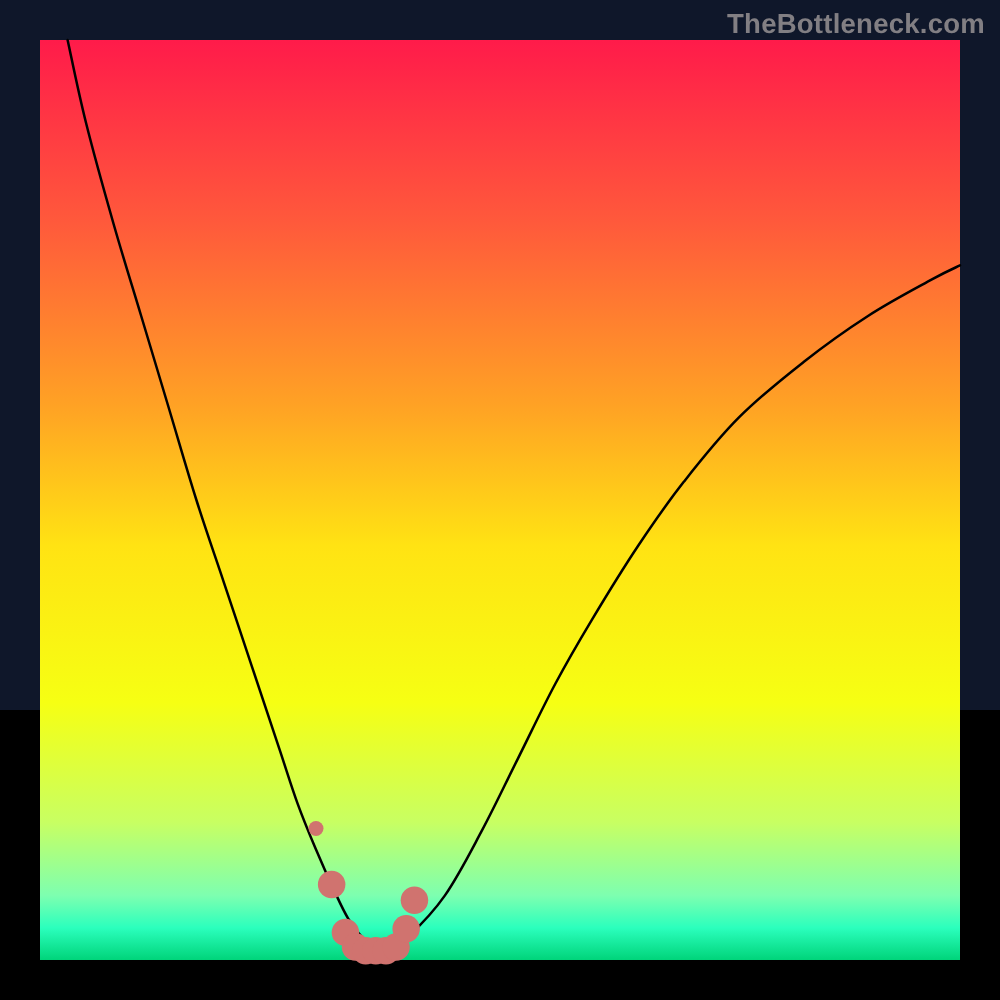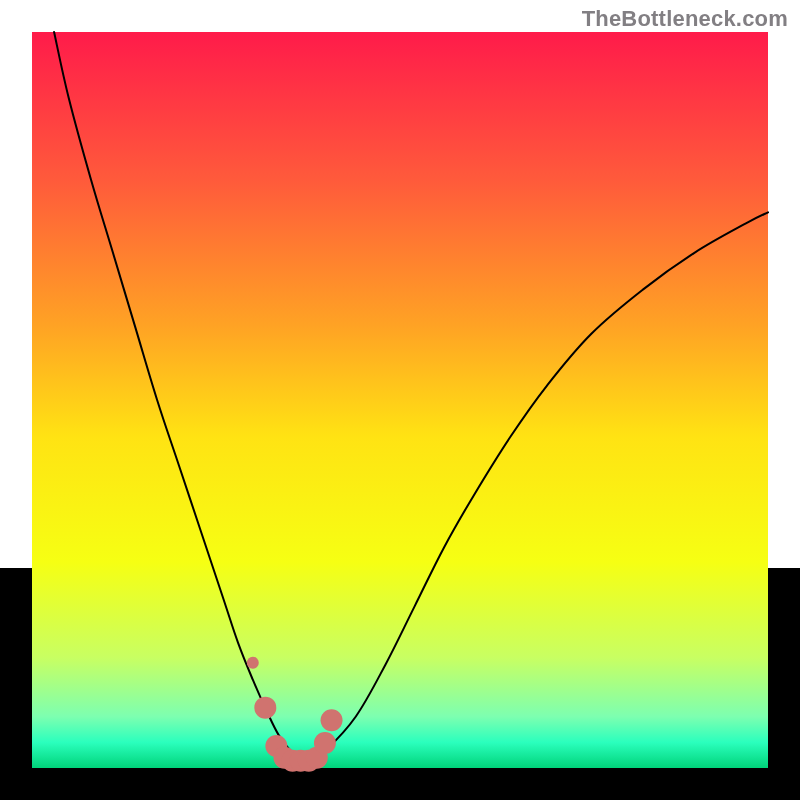--- a/index.html
+++ b/index.html
@@ -10,21 +10,21 @@
     background: #000;
     overflow: hidden;
     font-family: Arial, Helvetica, sans-serif;
   }
   .frame {
     position: absolute;
     left: 0;
     top: 0;
     width: 800px;
     height: 568px;
-    background: #ffffff;
+    background: #0f172a;
   }
   .watermark {
     position: absolute;
     top: 6px;
     right: 12px;
     color: #827f83;
     font-size: 22px;
     font-weight: 600;
     letter-spacing: 0.2px;
     user-select: none;

